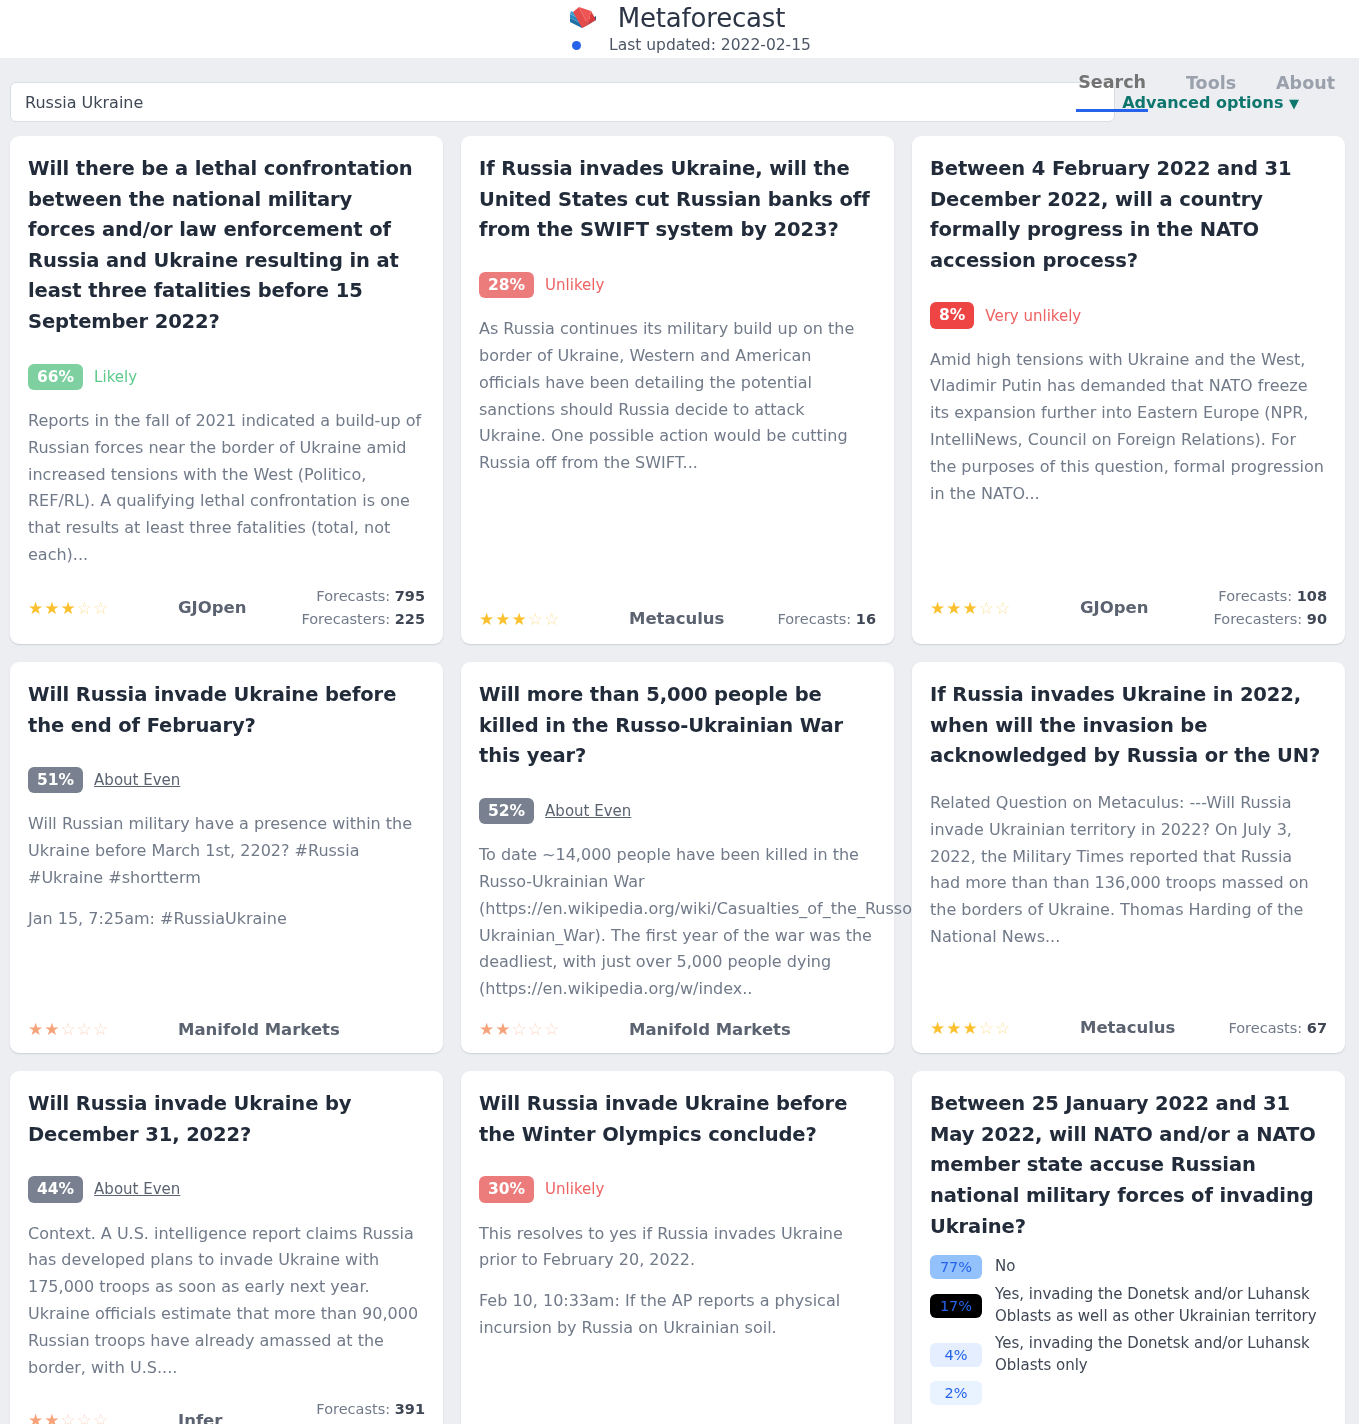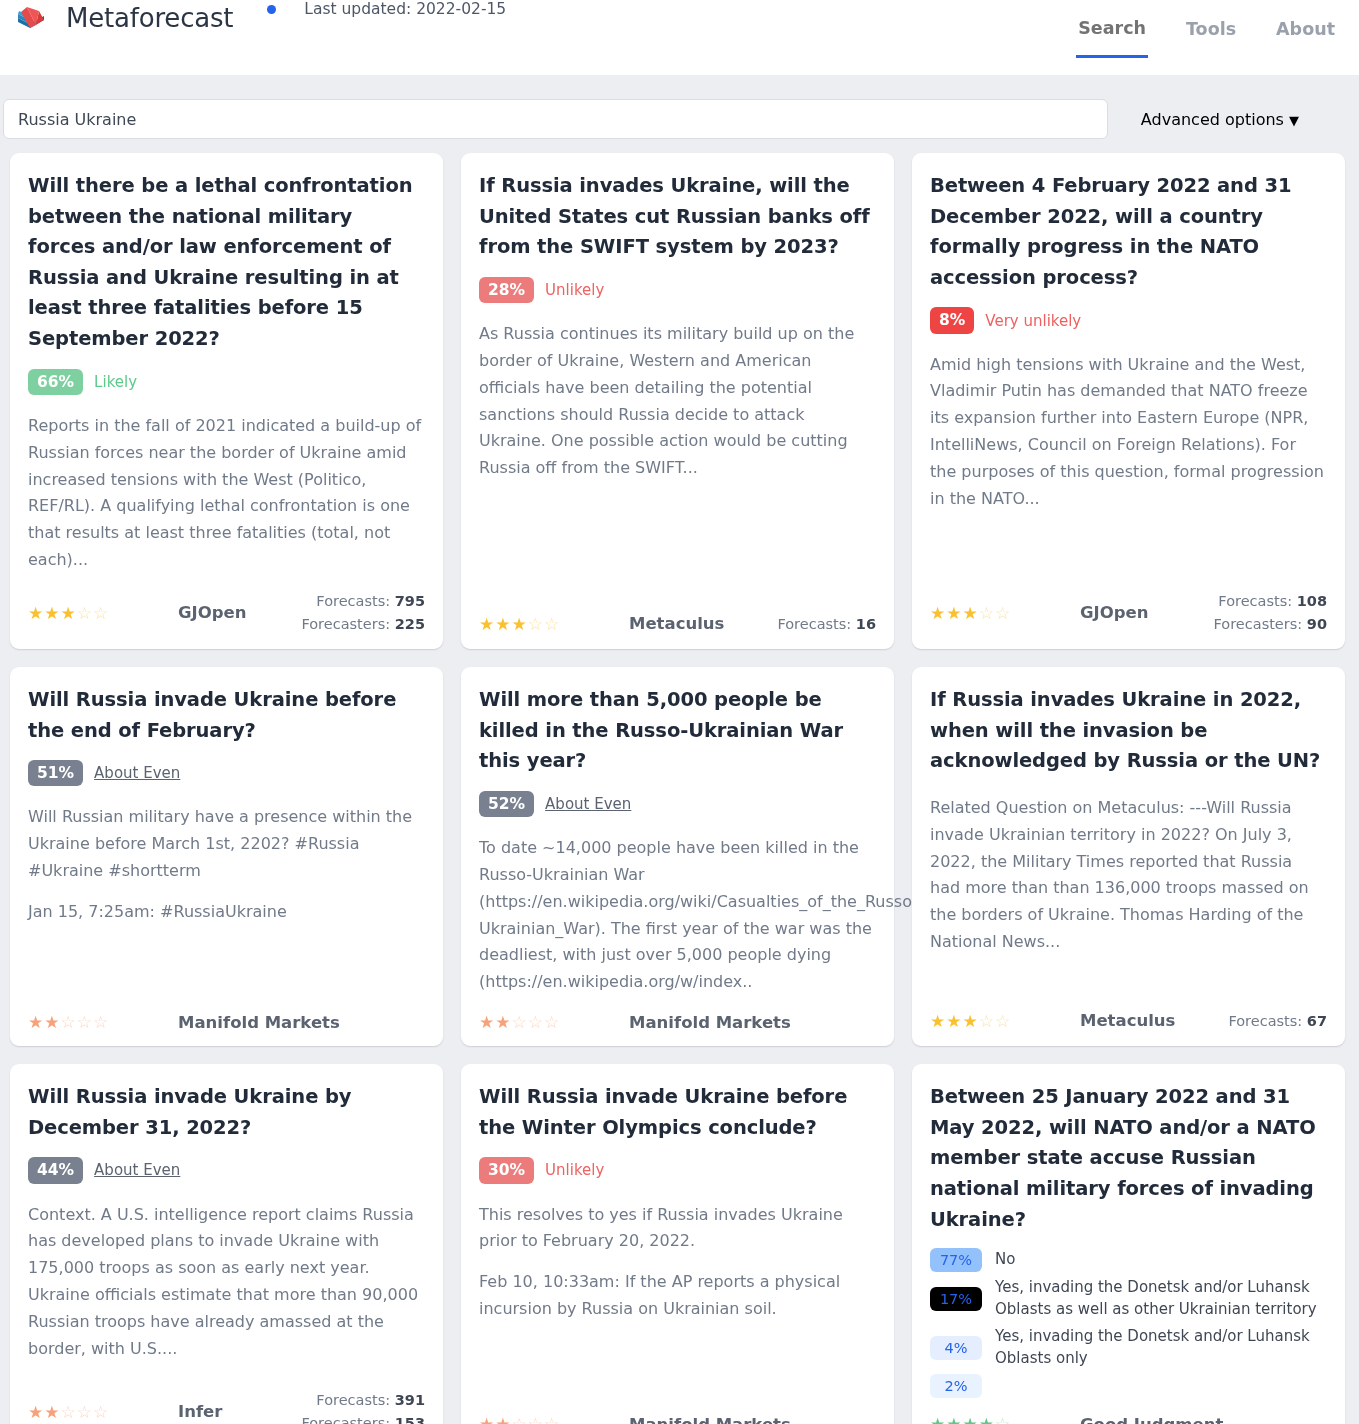--- a/index.html
+++ b/index.html
@@ -7,25 +7,26 @@
     width: 1359px;
     background: #eceef2;
     font-family: "DejaVu Sans", sans-serif;
     color: #3f4754;
   }
   body { padding-bottom: 0; }
 
   
   .navbar {
     background: #ffffff;
-    height: 75px;
-    display: flex;
-    align-items: flex-start;
+    height: 58px;
+    display: flex;
+    align-items: center;
     padding: 0 22px 0 12px;
     position: relative;
+    flex-direction: column;
   }
   .brand { display: flex; align-items: center; gap: 14px; }
   .logo-wrap { width: 40px; height: 36px; display: flex; align-items: center; justify-content: center; }
   .brand-name {
     font-size: 26px;
     font-weight: 400;
     color: #2b3545;
     letter-spacing: -0.2px;
   }
   .updated {
@@ -57,42 +58,43 @@
   }
   .navlink.active {
     color: #737373;
     border-bottom: 3px solid #2563eb;
   }
 
   
   .searchrow {
     display: flex;
     align-items: center;
-    padding: 24px 10px 14px 3px;
+    padding: 24px 10px 14px 10px;
     gap: 3px;
   }
   .searchbox {
     flex: 0 0 1105px;
     height: 40px;
     border: 1px solid #d9dde4;
     border-radius: 6px;
     background: #fff;
     font-size: 16px;
     color: #3f4754;
     padding: 0 14px;
     font-family: "DejaVu Sans", sans-serif;
     outline: none;
   }
   .advanced {
     margin-left: auto;
     font-size: 16px;
-    color: #000000;
+    color: #0f766e;
     cursor: pointer;
     padding-right: 50px;
     white-space: nowrap;
+    font-weight: bold;
   }
   .caret { font-size: 13px; }
 
   
   .grid {
     display: grid;
     grid-template-columns: repeat(3, 433px);
     gap: 18px;
     padding: 0 10px;
   }
@@ -116,21 +118,21 @@
     line-height: 1.57;
     font-weight: 700;
     color: #222b3a;
     letter-spacing: -0.1px;
   }
 
   .prob-row {
     display: flex;
     align-items: center;
     gap: 11px;
-    margin-top: 14px;
+    margin-top: 26px;
   }
   .badge {
     display: inline-block;
     border-radius: 6px;
     padding: 3px 9px;
     font-size: 15.5px;
     font-weight: 700;
     color: #ffffff;
     line-height: 1.3;
   }

